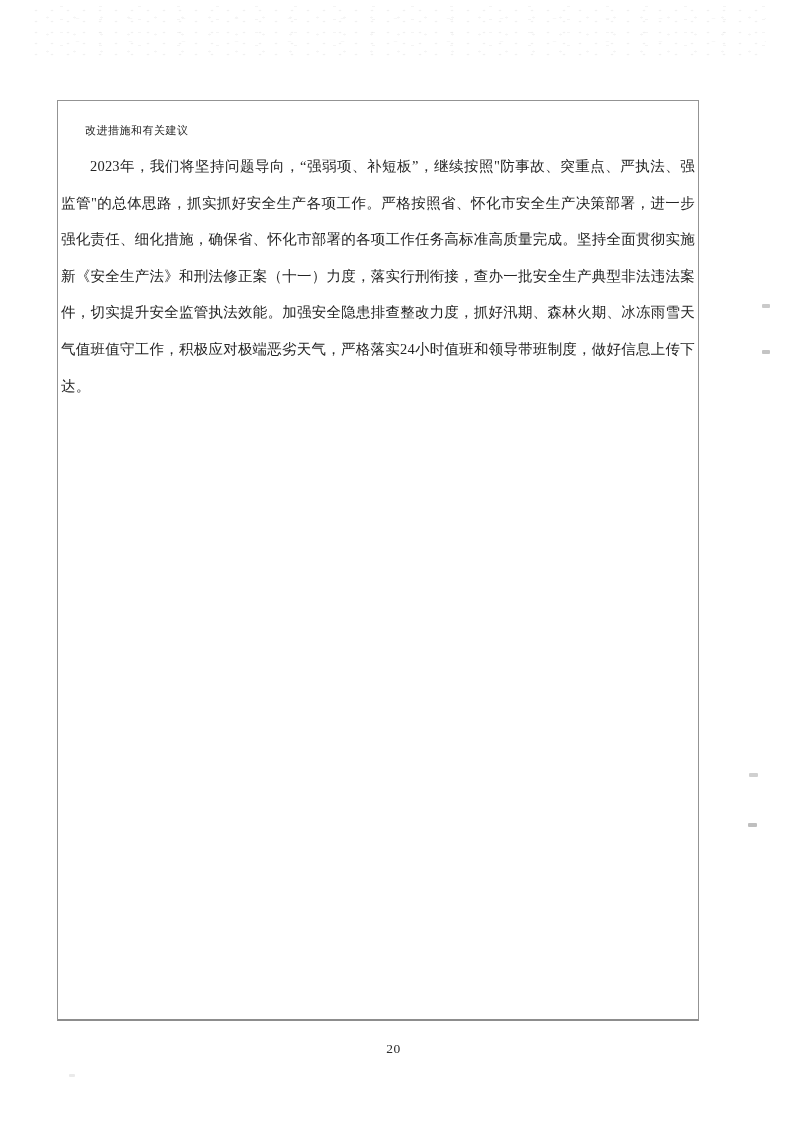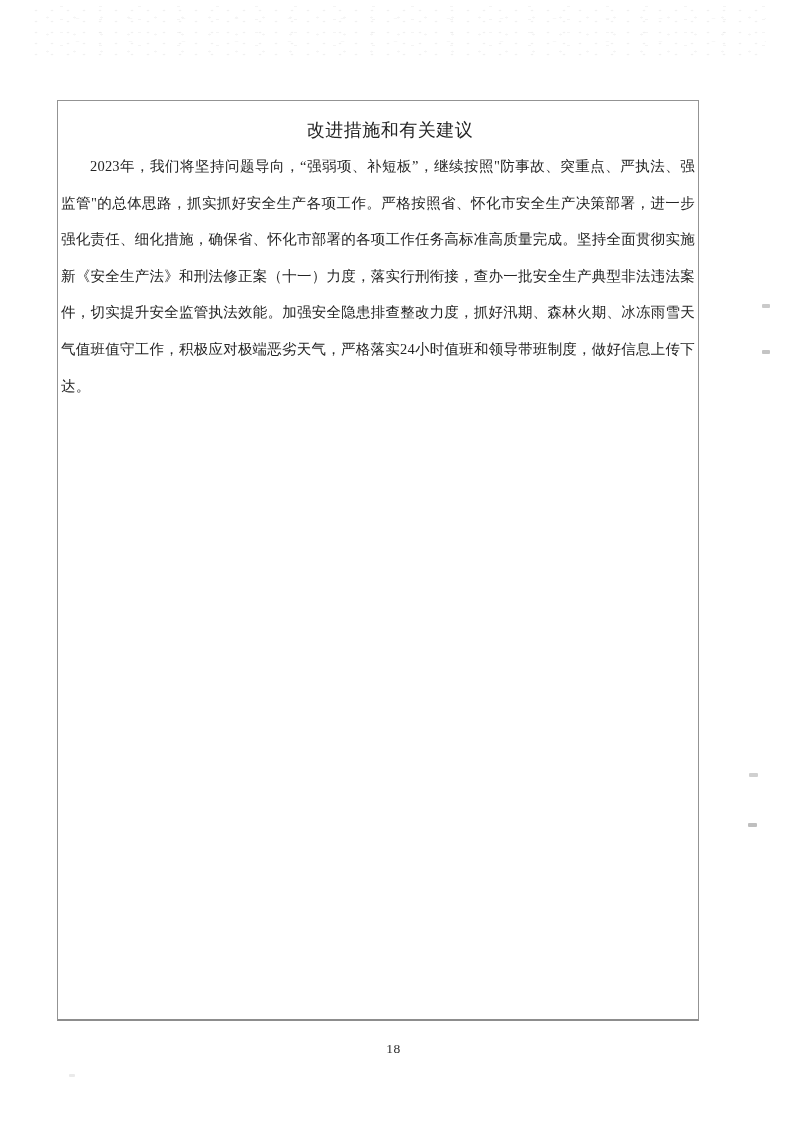--- a/index.html
+++ b/index.html
@@ -44,27 +44,26 @@
     width: 642px;
     height: 921px;
     border: 1px solid #939393;
     border-bottom-width: 2px;
     border-bottom-color: #8d8d8d;
     background: #ffffff;
     padding: 11px 3px 0 3px;
   }
 
   .doc-title {
-    font-size: 18px;
+    font-size: 11px;
     line-height: 36px;
     color: #242424;
     padding-left: 24px;
     letter-spacing: 0.5px;
     white-space: nowrap;
-    text-align: center;
   }
 
   .doc-paragraphs p {
     margin: 0;
     font-size: 14.5px;
     line-height: 36.6px;
     color: #242424;
     text-align: justify;
     text-indent: 2em;
     letter-spacing: 0.2px;
@@ -107,15 +106,15 @@
         <p>2023年，我们将坚持问题导向，“强弱项、补短板”，继续按照"防事故、突重点、严执法、强监管"的总体思路，抓实抓好安全生产各项工作。严格按照省、怀化市安全生产决策部署，进一步强化责任、细化措施，确保省、怀化市部署的各项工作任务高标准高质量完成。坚持全面贯彻实施新《安全生产法》和刑法修正案（十一）力度，落实行刑衔接，查办一批安全生产典型非法违法案件，切实提升安全监管执法效能。加强安全隐患排查整改力度，抓好汛期、森林火期、冰冻雨雪天气值班值守工作，积极应对极端恶劣天气，严格落实24小时值班和领导带班制度，做好信息上传下达。</p>
       </div>
   </div>
 
   <span class="speck speck-1"></span>
   <span class="speck speck-2"></span>
   <span class="speck speck-3"></span>
   <span class="speck speck-4"></span>
   <span class="speck speck-5"></span>
 
-  <div class="page-number">18</div>
+  <div class="page-number">20</div>
 
 </div>
 
 </body></html>

